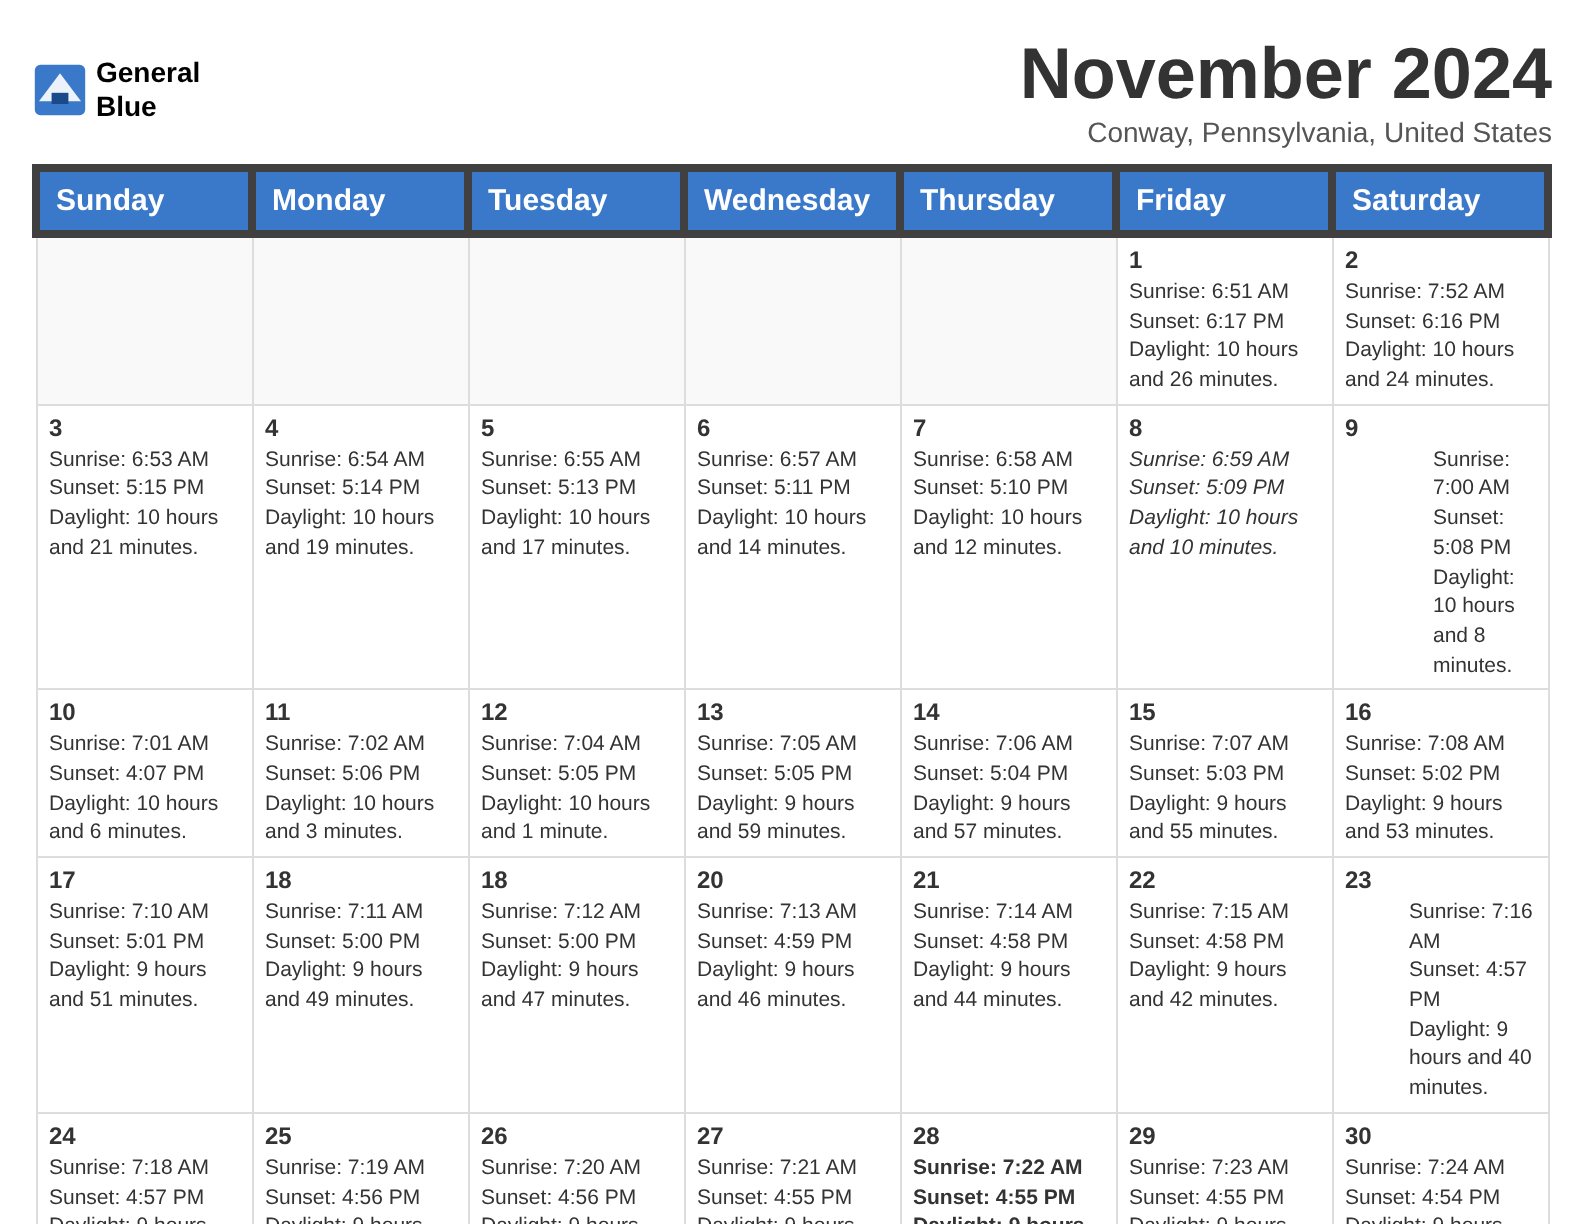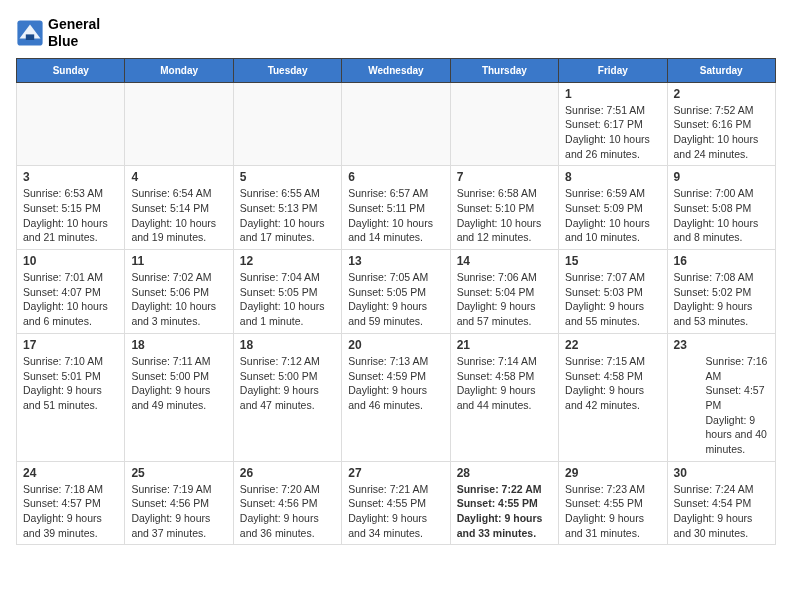--- a/index.html
+++ b/index.html
@@ -46,24 +46,24 @@
       color: #555;
     }
     .calendar {
       width: 100%;
       border-collapse: collapse;
       border: 1px solid #ccc;
     }
     .calendar th {
       background-color: #3a78c9;
       color: #fff;
-      text-align: center;
+      text-align: left;
       padding: 6px 8px;
-      font-size: 10px;
-      border: 1px solid #404040;
+      font-size: 15px;
+      border: 4px solid #404040;
     }
     .calendar td {
       vertical-align: top;
       padding: 4px 6px;
       border: 1px solid #ddd;
       font-size: 10.5px;
       color: #333;
       width: calc(100% / 7);
       height: 80px;
     }
@@ -87,20 +87,24 @@
     <svg class="logo-icon" viewBox="0 0 40 40">
       <rect x="2" y="2" width="36" height="36" rx="4" fill="#3a78c9"></rect>
       <polygon points="20,8 35,28 5,28" fill="#fff" opacity="0.9"></polygon>
       <rect x="14" y="22" width="12" height="8" fill="#1a4a8a"></rect>
     </svg>
     <div class="logo-text">
       <span>General</span>
       <span>Blue</span>
     </div>
   </div>
+  <div class="title-block">
+    <div class="month-title">November 2024</div>
+    <div class="location">Conway, Pennsylvania, United States</div>
+  </div>
 </div>
 
 <table class="calendar">
   <thead>
     <tr>
     <th>Sunday</th>
         <th>Monday</th>
         <th>Tuesday</th>
         <th>Wednesday</th>
         <th>Thursday</th>
@@ -110,21 +114,21 @@
   </thead>
   <tbody>
   <tr>
         <td class="empty"></td>
         <td class="empty"></td>
         <td class="empty"></td>
         <td class="empty"></td>
         <td class="empty"></td>
         <td>
           <div class="day-num">1</div>
-          <div class="day-info" style="white-space: pre-line;">Sunrise: 7:51 AM
+          <div class="day-info" style="white-space: pre-line;">Sunrise: 6:51 AM
 Sunset: 6:17 PM
 Daylight: 10 hours and 26 minutes.</div>
         </td>
         <td>
           <div class="day-num">2</div>
           <div class="day-info" style="white-space: pre-line;">Sunrise: 7:52 AM
 Sunset: 6:16 PM
 Daylight: 10 hours and 24 minutes.</div>
         </td>
       </tr>
@@ -154,27 +158,27 @@
 Daylight: 10 hours and 14 minutes.</div>
         </td>
         <td>
           <div class="day-num">7</div>
           <div class="day-info" style="white-space: pre-line;">Sunrise: 6:58 AM
 Sunset: 5:10 PM
 Daylight: 10 hours and 12 minutes.</div>
         </td>
         <td>
           <div class="day-num">8</div>
-          <div class="day-info" style="white-space: pre-line;">Sunrise: 6:59 AM
+          <div class="day-info" style="white-space: pre-line; font-style: italic;">Sunrise: 6:59 AM
 Sunset: 5:09 PM
 Daylight: 10 hours and 10 minutes.</div>
         </td>
         <td>
           <div class="day-num">9</div>
-          <div class="day-info" style="white-space: pre-line;">Sunrise: 7:00 AM
+          <div class="day-info" style="white-space: pre-line; margin-left: 44px;">Sunrise: 7:00 AM
 Sunset: 5:08 PM
 Daylight: 10 hours and 8 minutes.</div>
         </td>
       </tr>
       <tr>
         <td>
           <div class="day-num">10</div>
           <div class="day-info" style="white-space: pre-line;">Sunrise: 7:01 AM
 Sunset: 4:07 PM
 Daylight: 10 hours and 6 minutes.</div>

